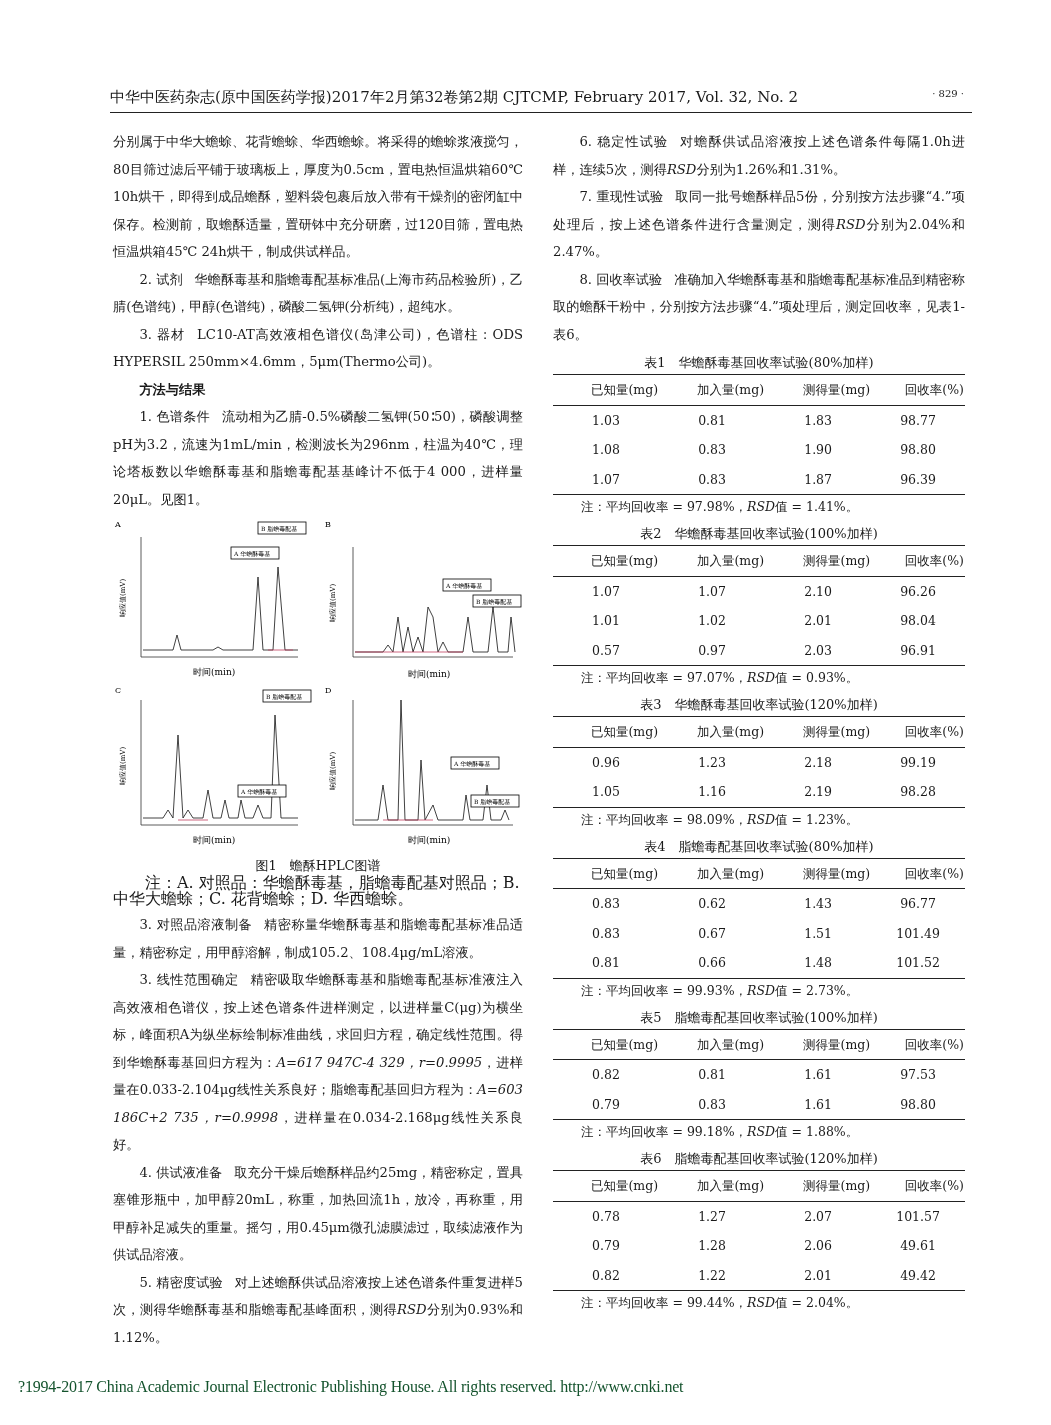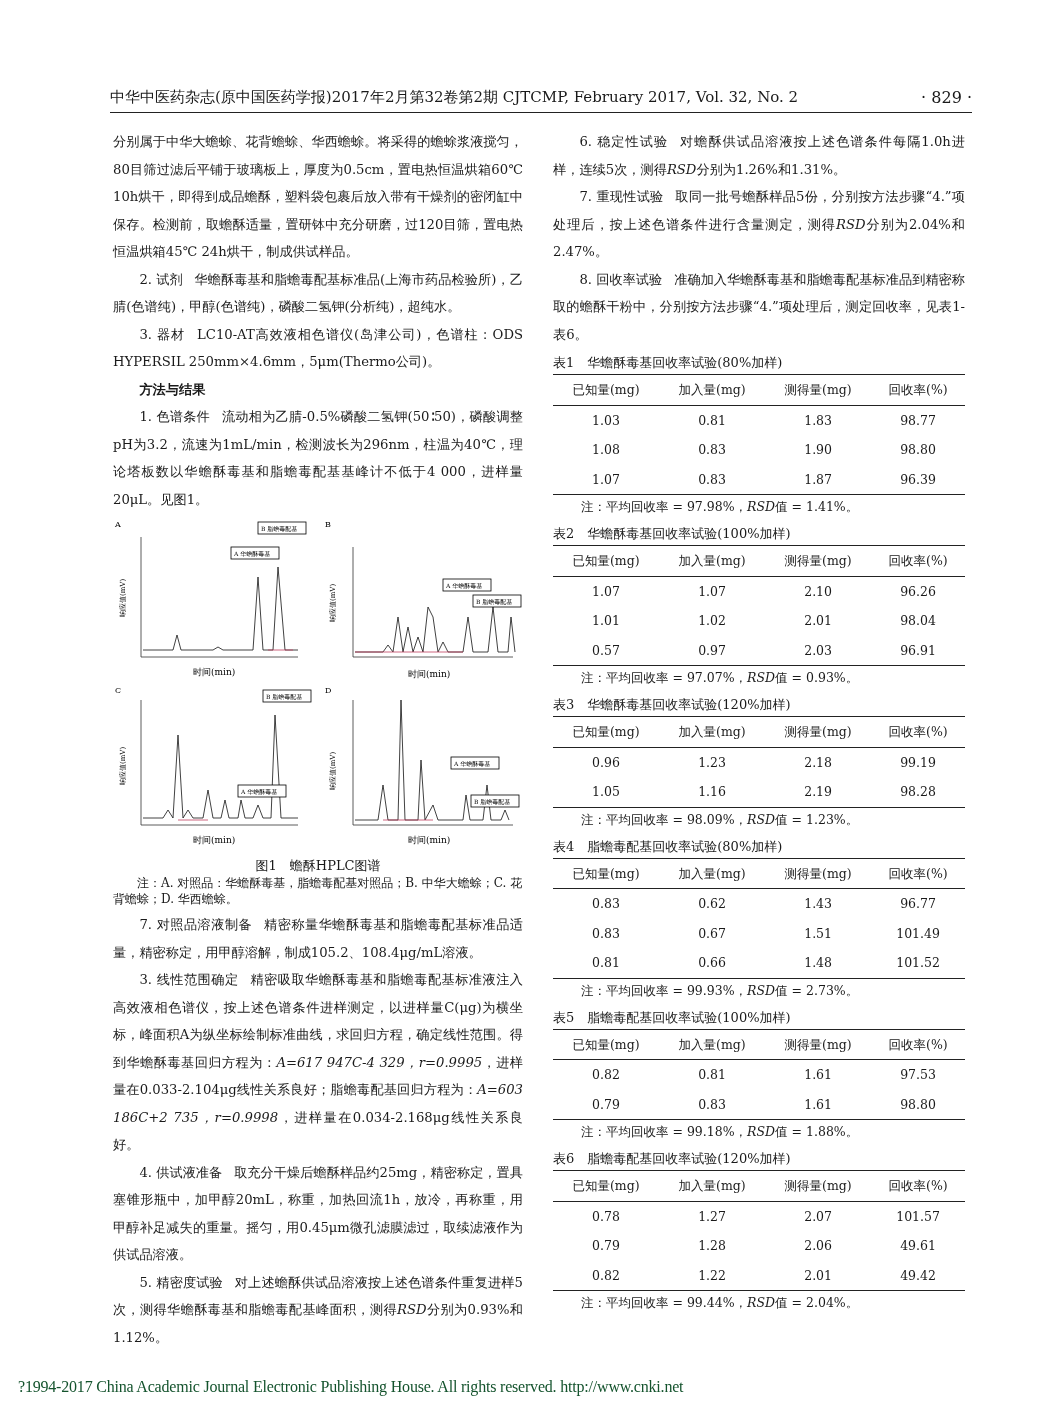--- a/index.html
+++ b/index.html
@@ -1,40 +1,40 @@
 <!DOCTYPE html>
 <html><head>
 <meta charset="utf-8">
 <style>
   html, body { margin: 0; padding: 0; background: #ffffff; }
   body { width: 1051px; height: 1425px; position: relative; overflow: hidden;
          font-family: "DejaVu Serif", "Liberation Serif", serif; color: #1a1a1a; }
   .header { position: absolute; left: 110px; top: 86px; width: 862px; height: 26px;
             border-bottom: 1.5px solid #222; font-size: 15px; letter-spacing: 0px; }
   .header .left { position: absolute; left: 0; top: 2px; }
-  .header .right { position: absolute; right: 0; top: 2px; font-size: 16px; }
+  .header .right { position: absolute; right: 8px; top: 2px; font-size: 10px; }
   .col { position: absolute; top: 128px; font-size: 13.2px; line-height: 27.5px; }
   .col.left { left: 113px; width: 410px; }
   .col.right { left: 553px; width: 412px; }
   p { margin: 0; text-align: justify; }
   p.ind { text-indent: 2em; }
   .heading { text-indent: 2em; font-weight: bold; }
   .sec { margin-right: 0.9em; }
   i { }
 
   .fig { position: relative; width: 410px; height: 340px; margin-top: 4px; }
   .panel { position: absolute; width: 200px; height: 165px; }
   .panel svg { width: 100%; height: 100%; }
   .fig-caption { text-align: center; font-size: 13px; line-height: 18px; margin-top: 0px; }
-  .fig-note { font-size: 12px; line-height: 16px; text-indent: 2em; margin-bottom: 4px; }
-
-  .tbl-title { font-size: 13px; line-height: 22px; margin-top: 4px; }
+  .fig-note { font-size: 16px; line-height: 16px; text-indent: 2em; margin-bottom: 4px; }
+
+  .tbl-title { text-align: center; font-size: 13px; line-height: 22px; margin-top: 4px; }
   table { width: 100%; border-collapse: collapse; font-size: 12.5px; }
   thead tr th { font-weight: normal; border-top: 1.5px solid #222; border-bottom: 1px solid #222;
-                height: 26px; text-align: center; }
+                height: 26px; text-align: right; }
   tbody td { text-align: center; height: 27px; }
   tbody tr:last-child td { border-bottom: 1.5px solid #222; }
   .tbl-note { font-size: 12.5px; line-height: 24px; padding-left: 28px; }
 
   .footer { position: absolute; left: 18px; top: 1378px; font-size: 16px; color: #14532d;
             font-family: "Liberation Serif", serif; letter-spacing: -0.2px; }
 </style>
 </head>
 <body>
 
@@ -112,21 +112,21 @@
         <text x="131" y="81" font-size="6">A 华蟾酥毒基</text>
         <rect x="148" y="110" width="48" height="12" fill="#fff" stroke="#000" stroke-width="0.8"></rect>
         <text x="151" y="119" font-size="6">B 脂蟾毒配基</text>
         <text x="85" y="158" font-size="9">时间(min)</text>
       </svg>
     </div>
   </div>
   <div class="fig-caption">图1　蟾酥HPLC图谱</div>
   <div class="fig-note">注：A. 对照品：华蟾酥毒基，脂蟾毒配基对照品；B. 中华大蟾蜍；C. 花背蟾蜍；D. 华西蟾蜍。</div>
 
-  <p class="ind"><span class="sec">7. 对照品溶液制备</span><span>精密称量华蟾酥毒基和脂蟾毒配基标准品适量，精密称定，用甲醇溶解，制成105.2、108.4μg/mL溶液。</span></p>
+  <p class="ind"><span class="sec">3. 对照品溶液制备</span><span>精密称量华蟾酥毒基和脂蟾毒配基标准品适量，精密称定，用甲醇溶解，制成105.2、108.4μg/mL溶液。</span></p>
   <p class="ind"><span class="sec">3. 线性范围确定</span><span>精密吸取华蟾酥毒基和脂蟾毒配基标准液注入高效液相色谱仪，按上述色谱条件进样测定，以进样量C(μg)为横坐标，峰面积A为纵坐标绘制标准曲线，求回归方程，确定线性范围。得到华蟾酥毒基回归方程为：</span><i>A=617 947C-4 329，r=0.9995</i><span>，进样量在0.033-2.104μg线性关系良好；脂蟾毒配基回归方程为：</span><i>A=603 186C+2 735，r=0.9998</i><span>，进样量在0.034-2.168μg线性关系良好。</span></p>
   <p class="ind"><span class="sec">4. 供试液准备</span><span>取充分干燥后蟾酥样品约25mg，精密称定，置具塞锥形瓶中，加甲醇20mL，称重，加热回流1h，放冷，再称重，用甲醇补足减失的重量。摇匀，用0.45μm微孔滤膜滤过，取续滤液作为供试品溶液。</span></p>
   <p class="ind"><span class="sec">5. 精密度试验</span><span>对上述蟾酥供试品溶液按上述色谱条件重复进样5次，测得华蟾酥毒基和脂蟾毒配基峰面积，测得</span><i>RSD</i><span>分别为0.93%和1.12%。</span></p>
 </div>
 
 <div class="col right">
   <p class="ind"><span class="sec">6. 稳定性试验</span><span>对蟾酥供试品溶液按上述色谱条件每隔1.0h进样，连续5次，测得</span><i>RSD</i><span>分别为1.26%和1.31%。</span></p>
   <p class="ind"><span class="sec">7. 重现性试验</span><span>取同一批号蟾酥样品5份，分别按方法步骤“4.”项处理后，按上述色谱条件进行含量测定，测得</span><i>RSD</i><span>分别为2.04%和2.47%。</span></p>
   <p class="ind"><span class="sec">8. 回收率试验</span><span>准确加入华蟾酥毒基和脂蟾毒配基标准品到精密称取的蟾酥干粉中，分别按方法步骤“4.”项处理后，测定回收率，见表1-表6。</span></p>
 

